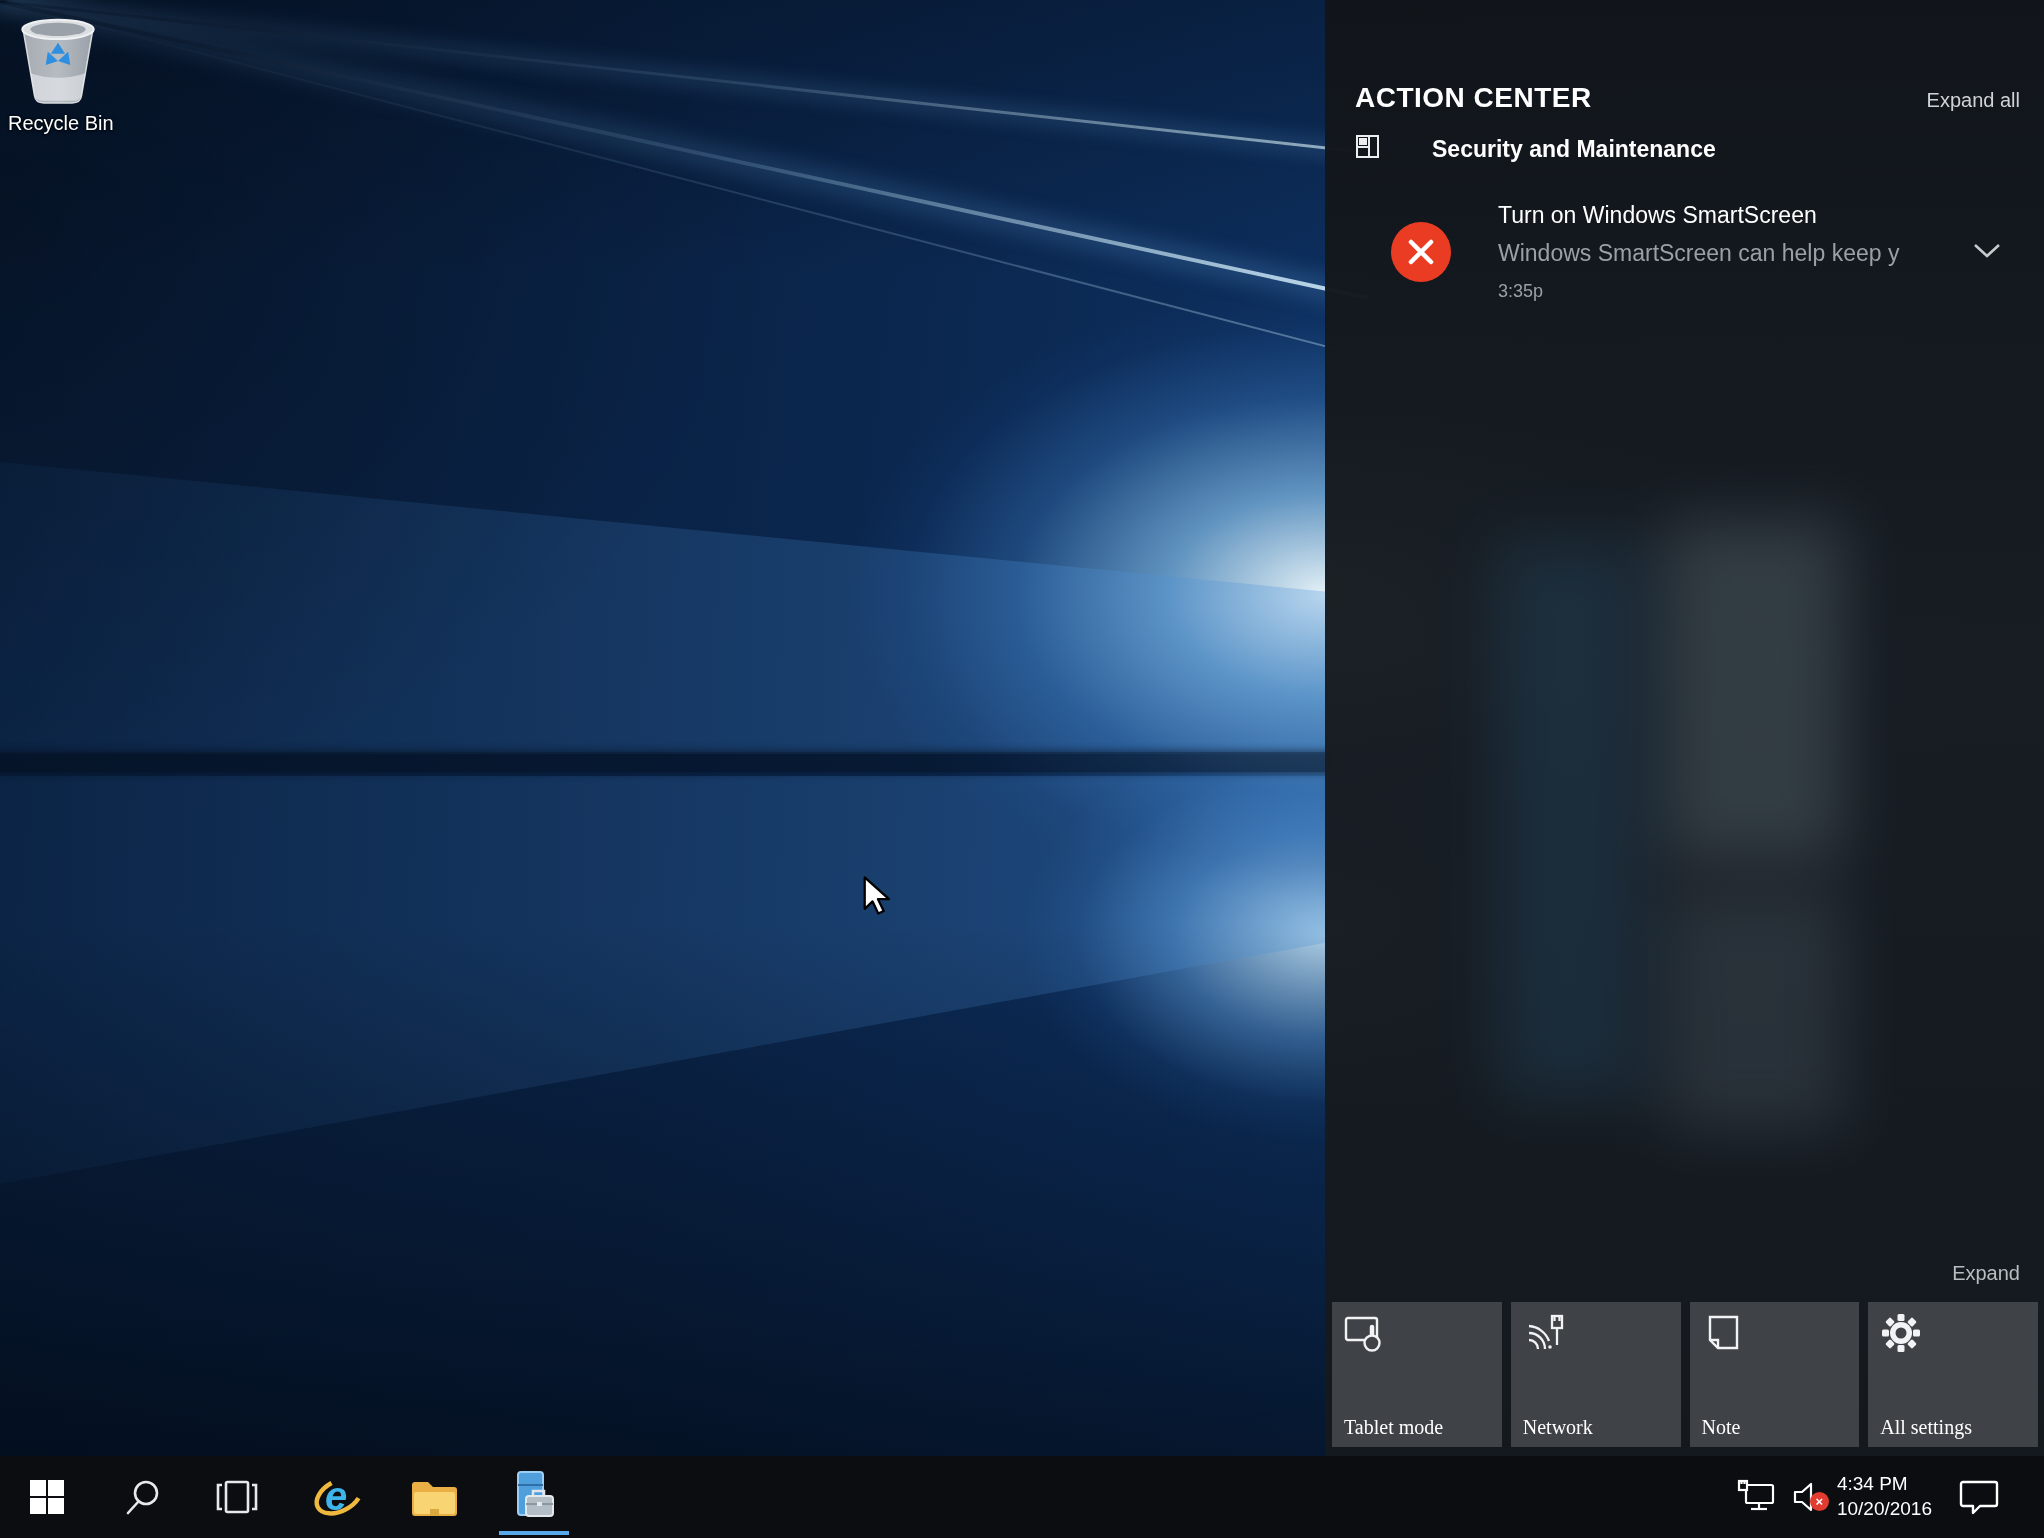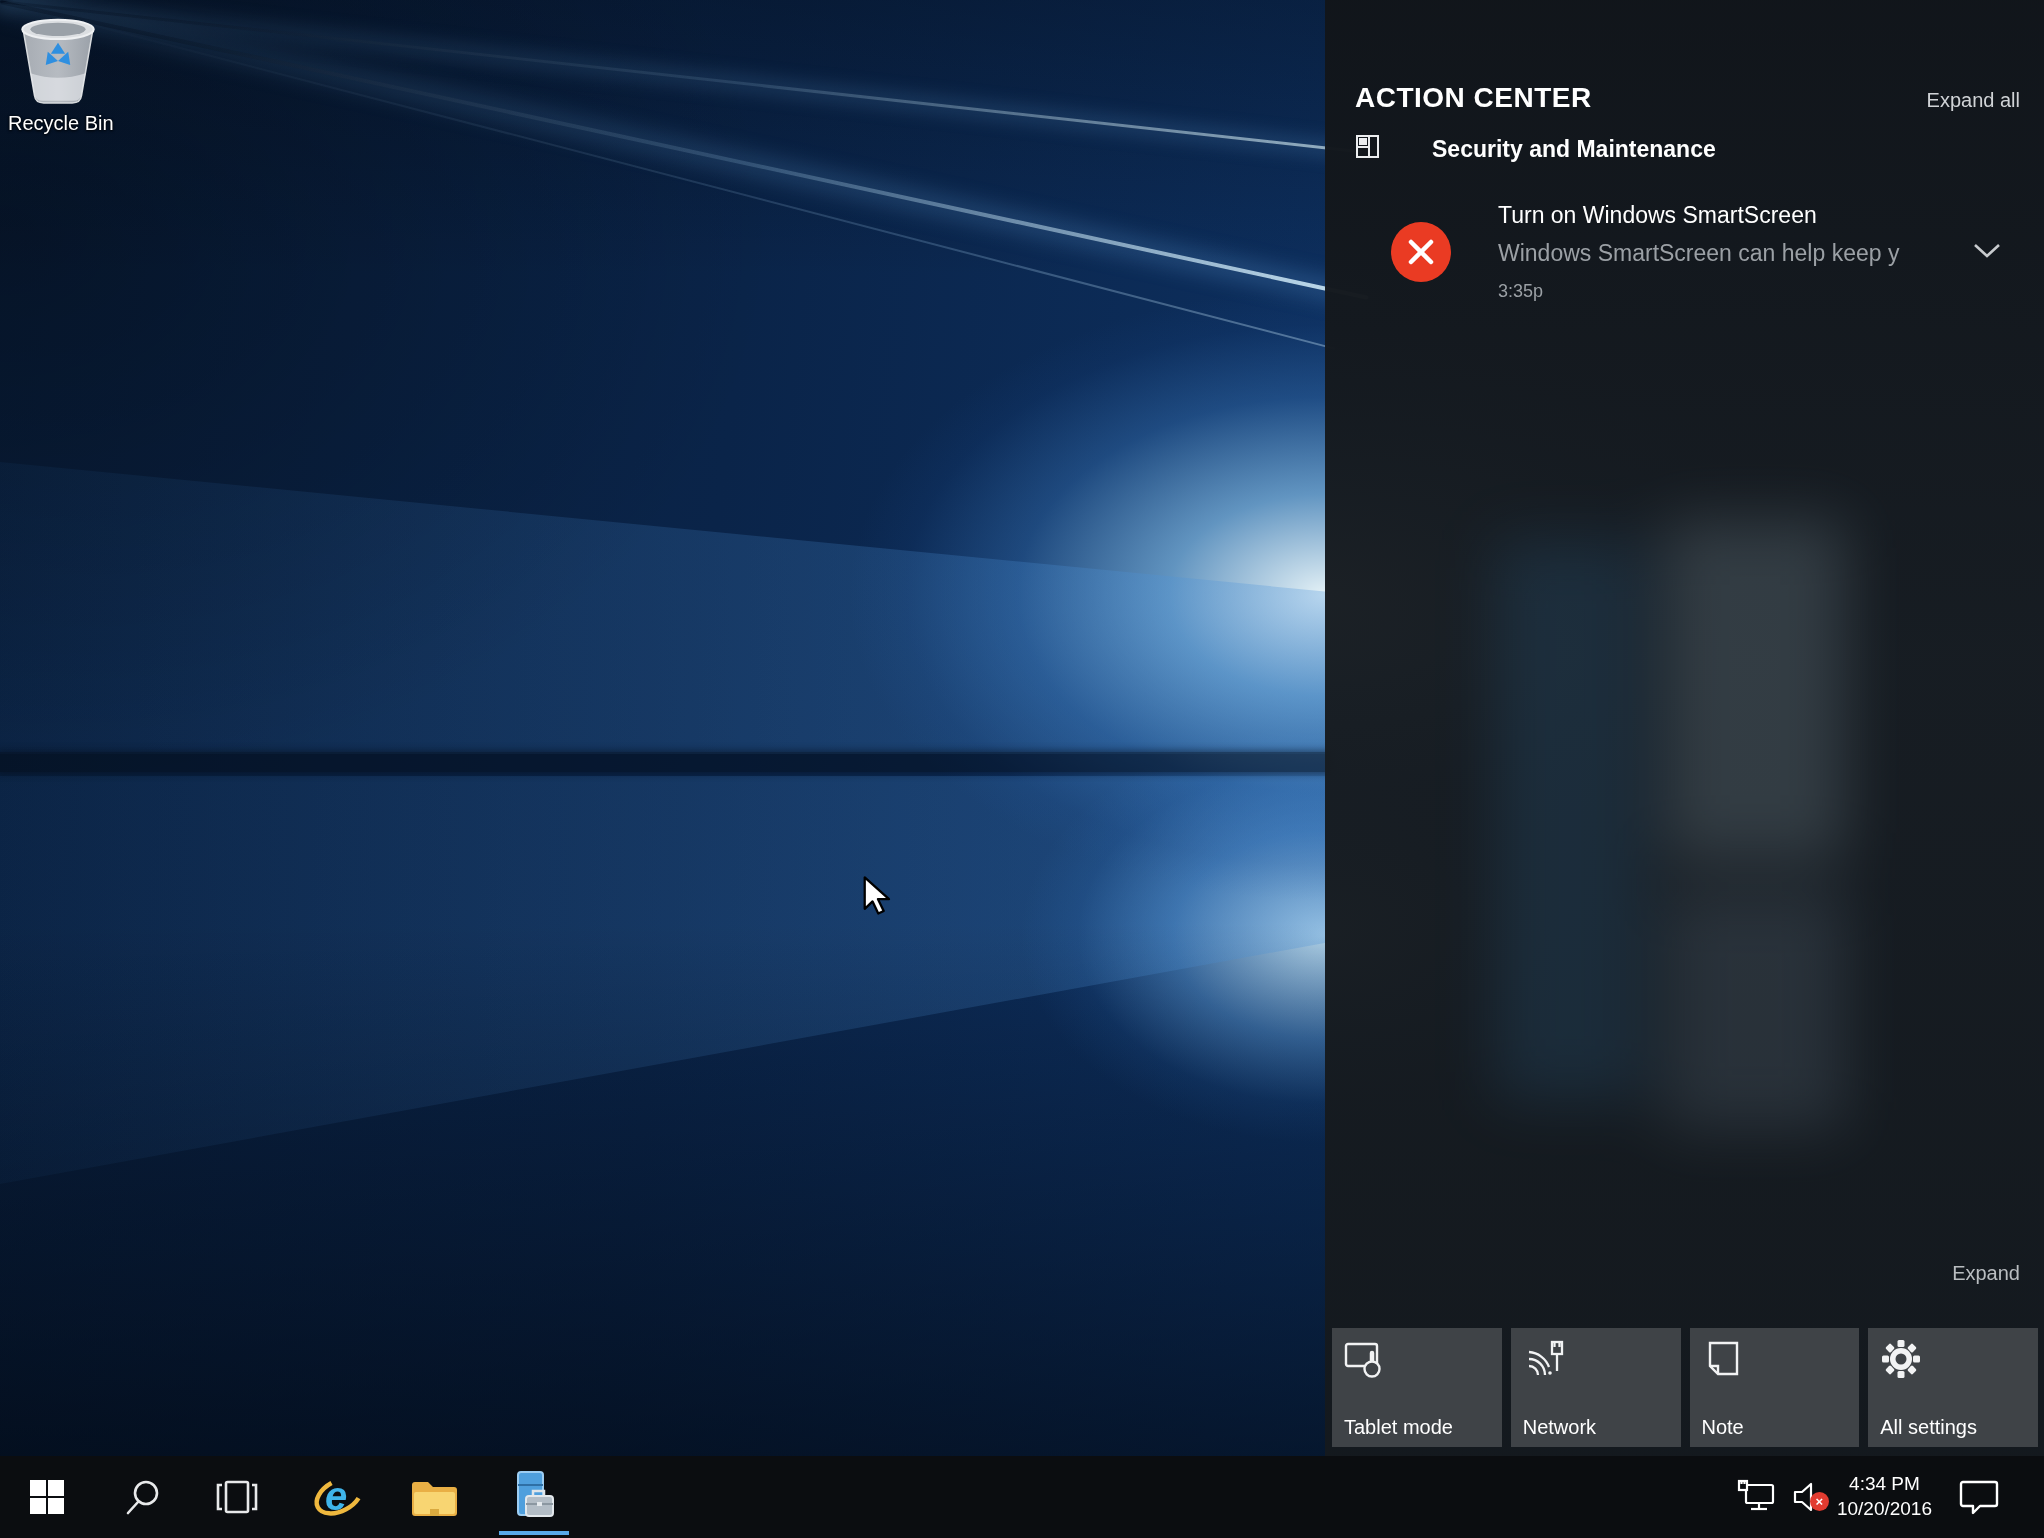--- a/index.html
+++ b/index.html
@@ -68,39 +68,39 @@
   .notif-badge { position:absolute; left:36px; top:24px; width:60px; height:60px; border-radius:50%;
     background:var(--error-red,#ea3b23); display:flex; align-items:center; justify-content:center; }
   .notif-texts { position:absolute; left:143px; top:0; right:53px; }
   .notif-title { font-size:23px; color:#fff; line-height:1.0; margin-top:6px; white-space:nowrap; overflow:hidden; }
   .notif-body  { font-size:23px; color:#9ba0a5; margin-top:13px; white-space:nowrap; overflow:hidden; }
   .notif-time  { font-size:18px; color:#9ba0a5; margin-top:14px; }
   .notif-expander { position:absolute; right:26px; top:44px; cursor:pointer; }
 
   .ac-expand { position:absolute; right:24px; top:1262px; font-size:20px; color:#b9bdc0; cursor:pointer; }
 
-  .quick-actions { position:absolute; left:7px; right:6px; bottom:9px; height:119px; display:flex; gap:9px; }
+  .quick-actions { position:absolute; left:7px; right:6px; bottom:9px; height:145px; display:flex; gap:9px;font-family:Liberation Serif, serif; }
   .qa-tile { flex:1; background:var(--tile-bg,#3f4347); position:relative; cursor:pointer; }
   .qa-tile svg { position:absolute; left:12px; top:11px; }
   .qa-label { position:absolute; left:12px; bottom:8px; font-size:20px; color:#fff; white-space:nowrap; }
 
   
   .taskbar { position:absolute; left:0; bottom:0; width:2044px; height:82px; background:#0b0d10; }
   .tb-btn { position:absolute; top:0; height:82px; width:62px; display:flex; align-items:center; justify-content:center; cursor:pointer; }
   .tb-start { left:16px; } .tb-search { left:111px; } .tb-taskview { left:206px; }
   .tb-ie { left:308px; } .tb-explorer { left:403px; } .tb-app { left:496px; width:76px; }
   .tb-underline { position:absolute; bottom:3px; left:3px; right:3px; height:4px; background:var(--accent,#57a8e8); }
 
   .tray { position:absolute; right:0; top:0; height:82px; display:flex; align-items:center; }
   .tray-icon { display:flex; align-items:center; justify-content:center; cursor:pointer; }
   .tray-net { margin-right:16px; } .tray-vol { margin-right:14px; position:relative; }
   .vol-badge { position:absolute; right:-6px; bottom:2px; width:19px; height:19px; border-radius:50%;
     background:#e23b30; display:flex; align-items:center; justify-content:center;
     font-size:13px; font-weight:bold; color:#fff; line-height:1; }
-  .tray-clock { text-align:center; color:#fff; font-size:19px; line-height:1.3; margin-right:26px; cursor:pointer; }
+  .tray-clock { text-align:left; color:#fff; font-size:19px; line-height:1.3; margin-right:26px; cursor:pointer; }
   .tray-ac { margin-right:44px; }
 </style>
 </head>
 <body>
 
 <div class="wallpaper">
   <div class="beam beam-3"></div>
   <div class="beam beam-1"></div>
   <div class="wedge wedge-upper"></div>
   <div class="beam beam-2"></div>

